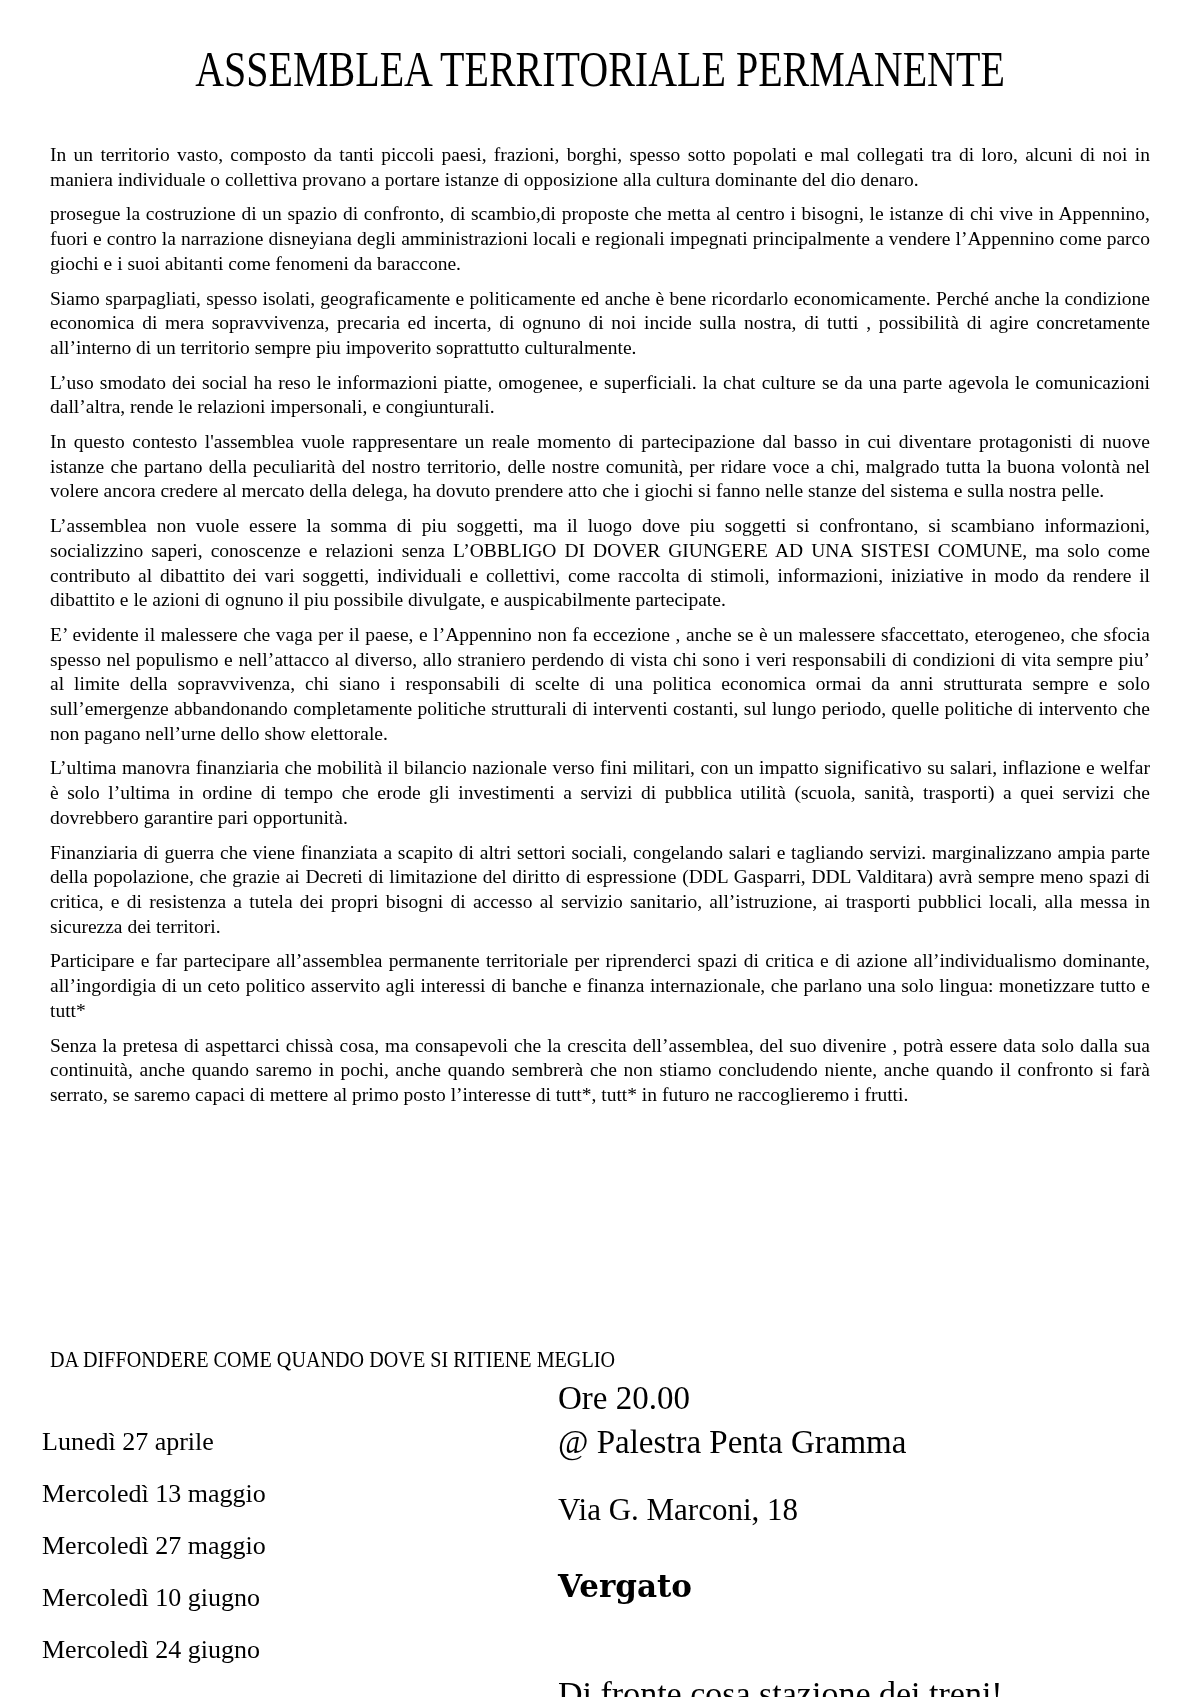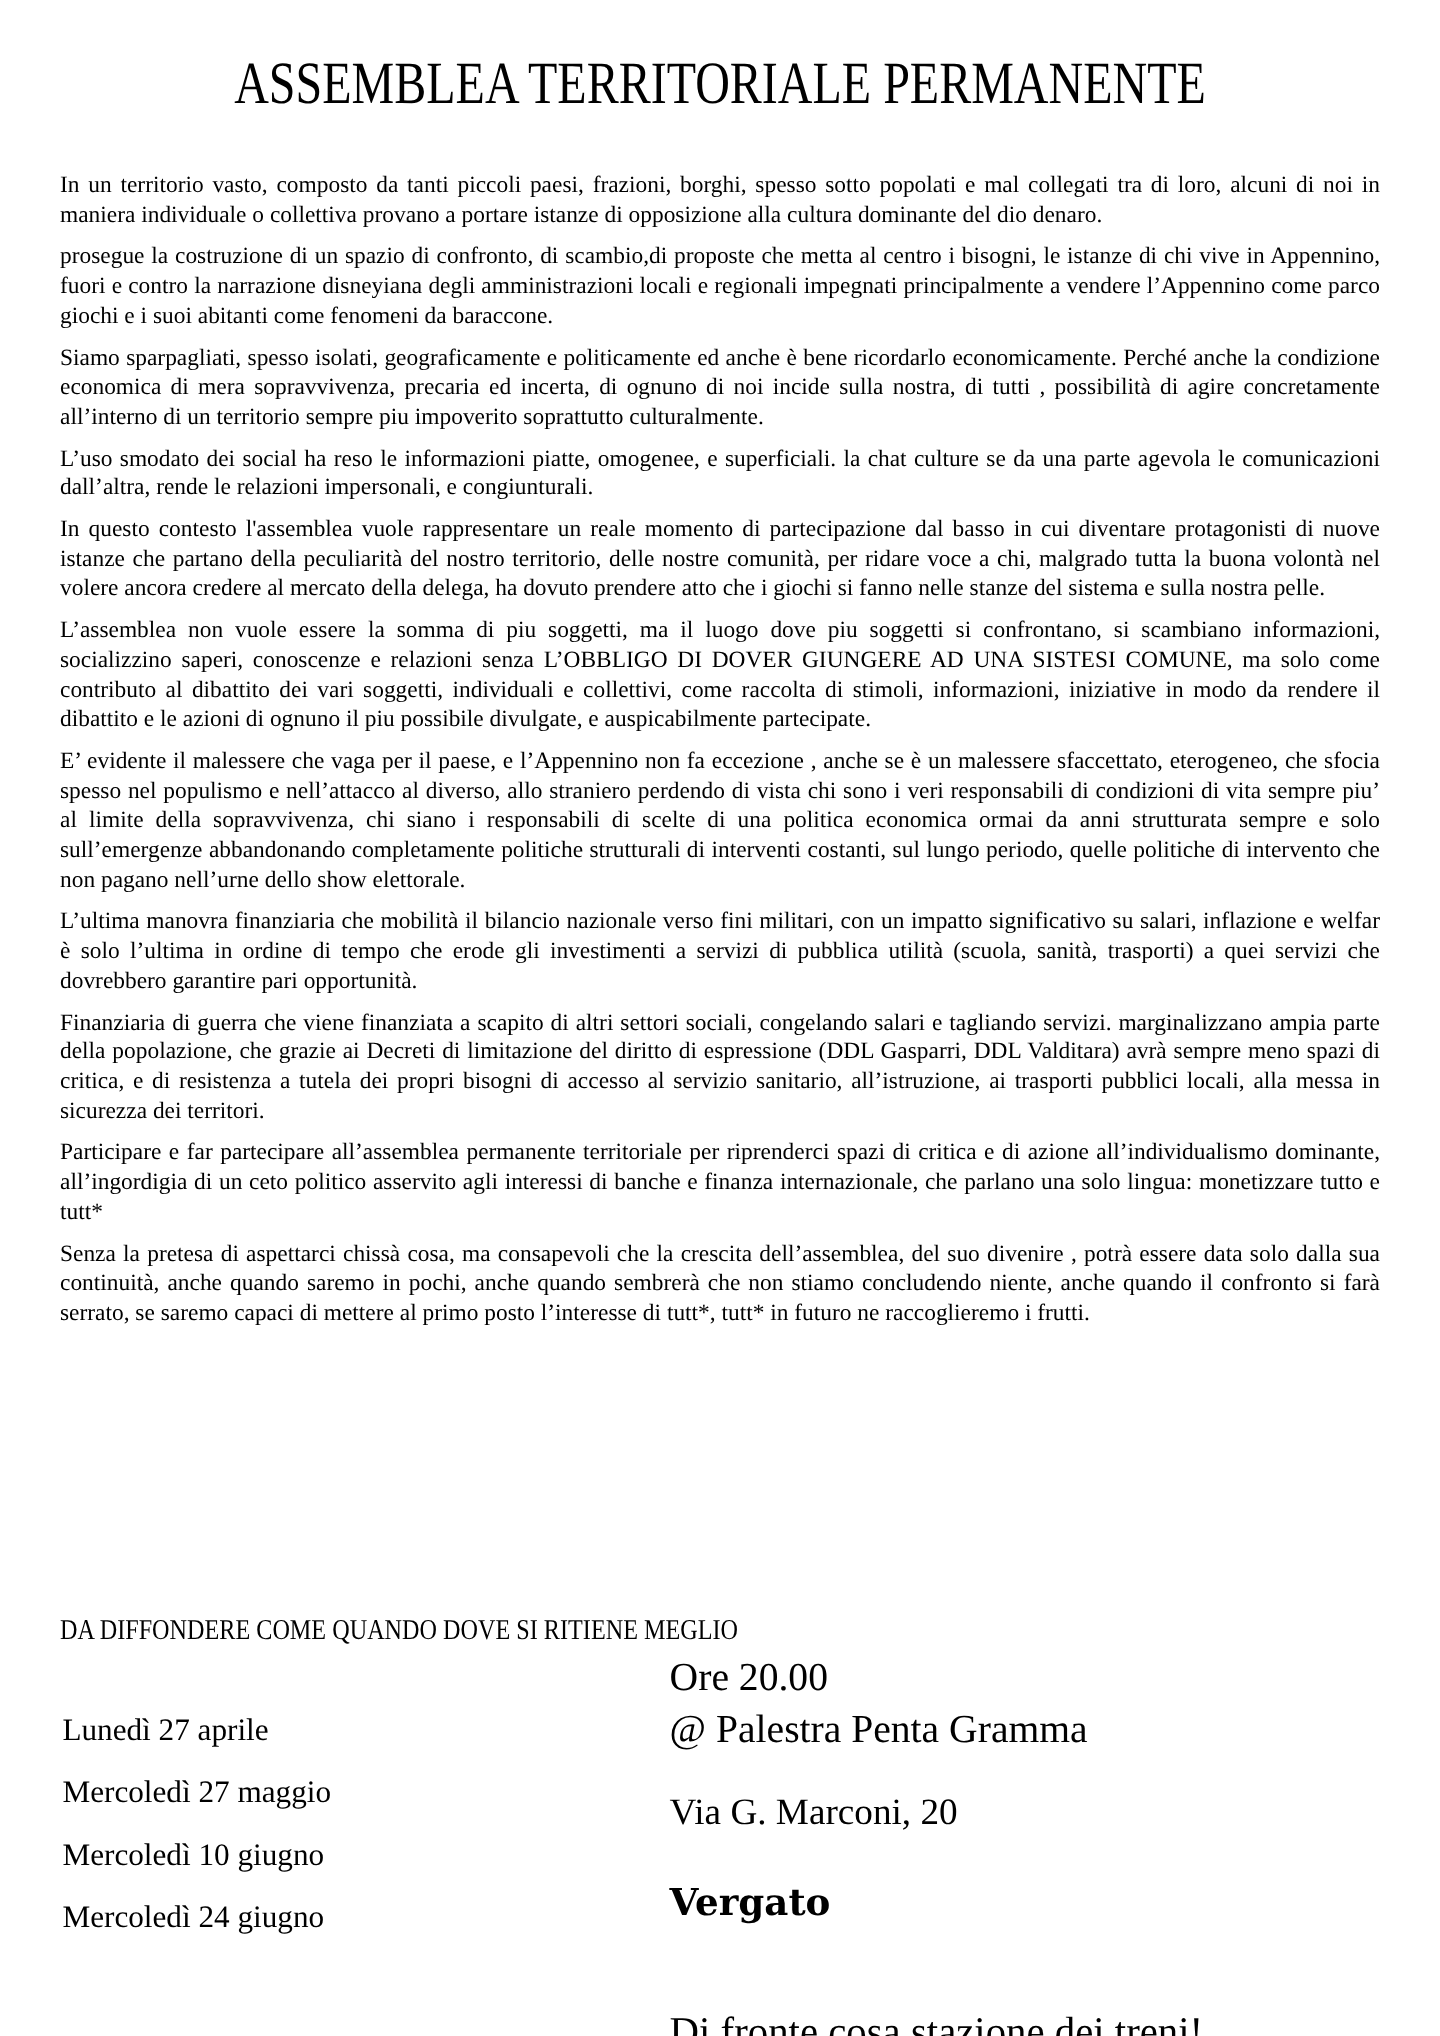--- a/index.html
+++ b/index.html
@@ -34,21 +34,21 @@
     position: absolute;
     left: 50px;
     top: 1346px;
     font-size: 24px;
     white-space: nowrap;
     transform: scaleX(0.84);
     transform-origin: left center;
   }
   .dates {
     position: absolute;
-    left: 52px;
+    left: 42px;
     top: 1416px;
     font-size: 26px;
     line-height: 52px;
   }
   .event {
     position: absolute;
     left: 558px;
     top: 1376px;
     width: 560px;
     text-align: left;
@@ -80,26 +80,27 @@
     <p>L’ultima manovra finanziaria che mobilità il bilancio nazionale verso fini militari, con un impatto significativo su salari, inflazione e welfar è solo l’ultima in ordine di tempo che erode gli investimenti a servizi di pubblica utilità (scuola, sanità, trasporti) a quei servizi che dovrebbero garantire pari opportunità.</p>
     <p>Finanziaria di guerra che viene finanziata a scapito di altri settori sociali, congelando salari e tagliando servizi. marginalizzano ampia parte della popolazione, che grazie ai Decreti di limitazione del diritto di espressione (DDL Gasparri, DDL Valditara) avrà sempre meno spazi di critica, e di resistenza a tutela dei propri bisogni di accesso al servizio sanitario, all’istruzione, ai trasporti pubblici locali, alla messa in sicurezza dei territori.</p>
     <p>Participare e far partecipare all’assemblea permanente territoriale per riprenderci spazi di critica e di azione all’individualismo dominante, all’ingordigia di un ceto politico asservito agli interessi di banche e finanza internazionale, che parlano una solo lingua: monetizzare tutto e tutt*</p>
     <p>Senza la pretesa di aspettarci chissà cosa, ma consapevoli che la crescita dell’assemblea, del suo divenire , potrà essere data solo dalla sua continuità, anche quando saremo in pochi, anche quando sembrerà che non stiamo concludendo niente, anche quando il confronto si farà serrato, se saremo capaci di mettere al primo posto l’interesse di tutt*, tutt* in futuro ne raccoglieremo i frutti.</p>
   </div>
 
   <div class="spread-note">DA DIFFONDERE COME QUANDO DOVE SI RITIENE MEGLIO</div>
 
   <div class="dates">
     <div>Lunedì 27 aprile</div>
+    <div>Mercoledì 13 maggio</div>
     <div>Mercoledì 27 maggio</div>
     <div>Mercoledì 10 giugno</div>
     <div>Mercoledì 24 giugno</div>
   </div>
 
   <div class="event">
     <div class="ev-time">Ore 20.00</div>
     <div class="ev-venue">@ Palestra Penta Gramma</div>
-    <div class="ev-street">Via G. Marconi, 20</div>
+    <div class="ev-street">Via G. Marconi, 18</div>
     <div class="ev-city">Vergato</div>
     <div class="ev-note">Di fronte cosa stazione dei treni!</div>
   </div>
 
 </div>
 
 </body></html>

